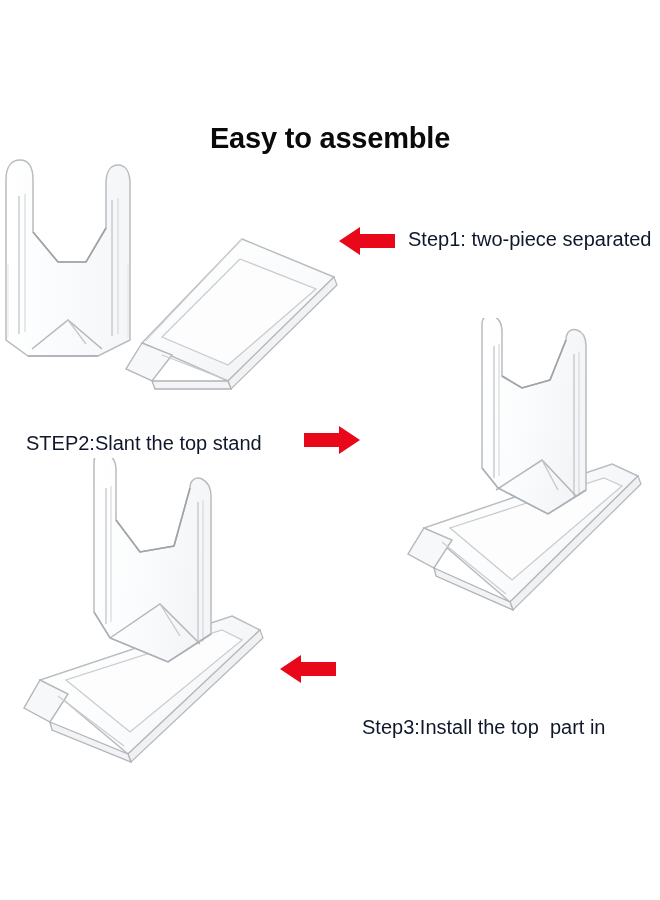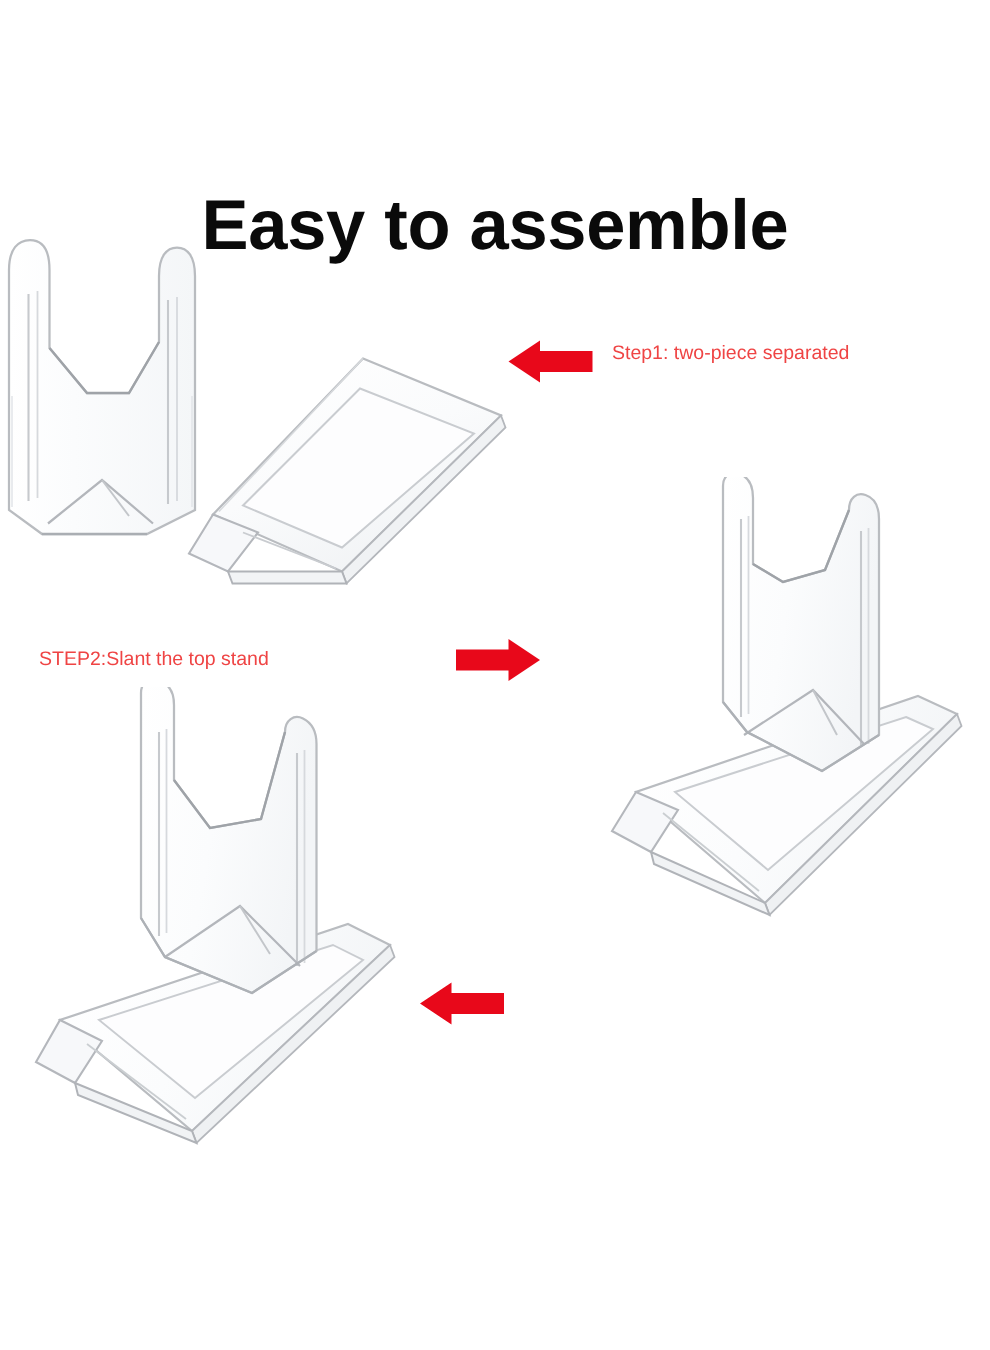--- a/index.html
+++ b/index.html
@@ -20,33 +20,33 @@
     overflow: hidden;
   }
 
   
   .title {
     position: absolute;
     left: 0;
     top: 122px;
     width: 660px;
     text-align: center;
-    font-size: 47px;
+    font-size: 29px;
     font-weight: bold;
     color: #0a0a0a;
     letter-spacing: -0.2px;
     white-space: nowrap;
   }
 
   
   .caption {
     position: absolute;
-    font-size: 13px;
+    font-size: 20px;
     font-weight: normal;
-    color: #ef4444;
+    color: #0f172a;
     line-height: 1.25;
     white-space: pre;
   }
   #caption-step1 { left: 408px; top: 227px; }
   #caption-step2 { left: 26px;  top: 431px; }
   #caption-step3 { left: 362px; top: 665px; }
 
   
   .arrow {
     position: absolute;
@@ -213,15 +213,16 @@
       <path d="M57,17 L36,3 L36,10 L1,10 L1,24 L36,24 L36,31 Z" fill="#e8081a"></path>
     </svg>
   </div>
 
   <div class="arrow" id="arrow-step3">
     <svg viewBox="0 0 58 34" xmlns="http://www.w3.org/2000/svg">
       <path d="M1,17 L22,3 L22,10 L57,10 L57,24 L22,24 L22,31 Z" fill="#e8081a"></path>
     </svg>
   </div>
   <div class="caption" id="caption-step3">
+    <div>Step3:Install the top  part in</div>
   </div>
 
 </div>
 
 </body></html>

